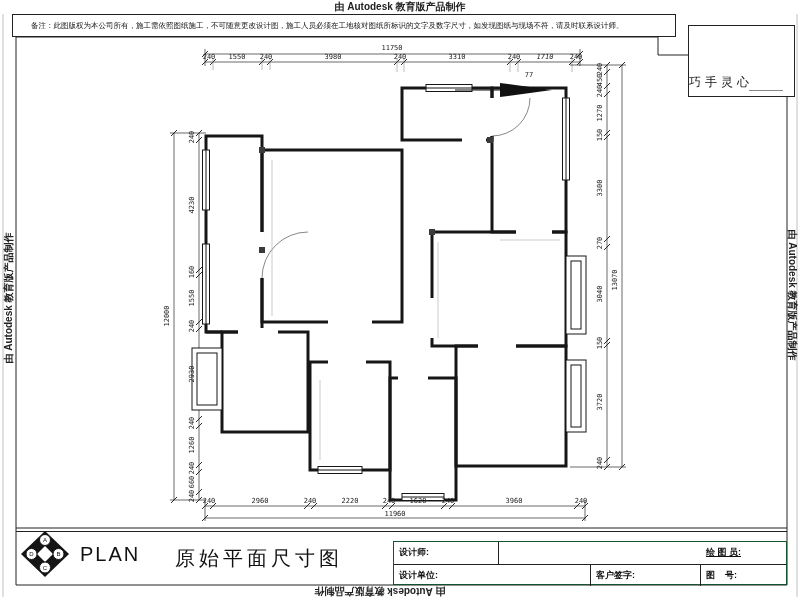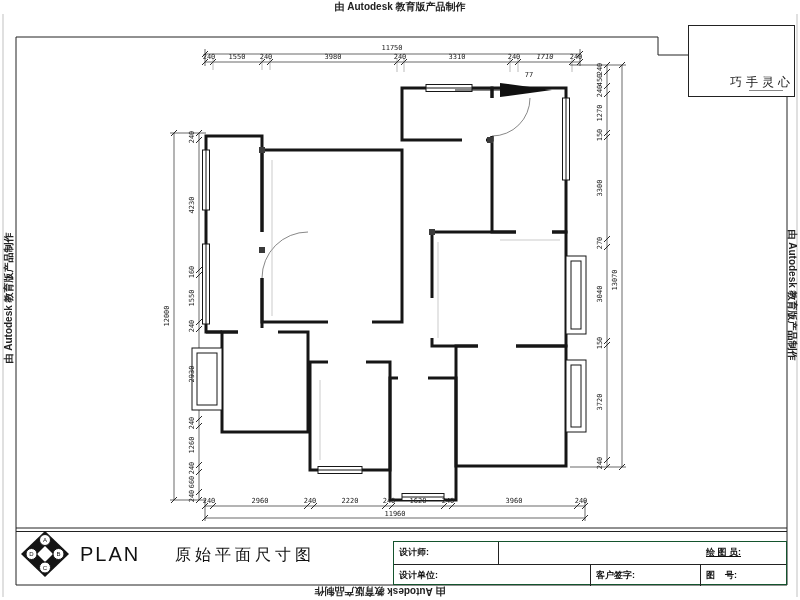--- a/index.html
+++ b/index.html
@@ -7,28 +7,28 @@
          font-family:"Liberation Sans",sans-serif;color:#1a1a1a;}
   .abs{position:absolute;}
   .stamp{position:absolute;font-size:10px;font-weight:bold;color:#222;white-space:nowrap;}
   .stamp.ctr{transform:translate(-50%,-50%);}
   .stamp.rotl{transform:translate(-50%,-50%) rotate(-90deg);}
   .stamp.rotr{transform:translate(-50%,-50%) rotate(90deg);}
   .stamp.rotb{transform:translate(-50%,-50%) rotate(180deg);}
   .notebox{position:absolute;left:12px;top:14px;width:644px;height:21px;border:1px solid #222;
            font-size:7.5px;line-height:21px;padding-left:18px;white-space:nowrap;overflow:hidden;color:#111;}
   .logobox{position:absolute;left:688px;top:25px;width:105px;height:70px;border:1px solid #222;background:#fff;}
-  .logoname{position:absolute;left:0;top:48px;width:105px;text-align:right;font-size:12px;
+  .logoname{position:absolute;left:0;top:48px;width:105px;text-align:left;font-size:12px;
             letter-spacing:4px;color:#151515;}
   .logosub{position:absolute;left:60px;top:64px;width:34px;height:1px;background:#888;}
   .dim,.dimv{position:absolute;font-family:"DejaVu Sans Mono",monospace;font-size:7px;color:#222;
              white-space:nowrap;transform:translate(-50%,-50%);}
   .dimv{transform:translate(-50%,-50%) rotate(-90deg);}
   .planlabel{position:absolute;left:80px;top:543px;font-size:20px;letter-spacing:2px;color:#111;}
-  .drawtitle{position:absolute;left:175px;top:545px;font-size:16px;letter-spacing:4px;color:#111;}
+  .drawtitle{position:absolute;left:175px;top:545px;font-size:20px;letter-spacing:4px;color:#111;}
   .tbl{position:absolute;left:393px;top:541px;width:394px;height:44px;border:1px solid #14532d;box-sizing:border-box;}
   .cell{position:absolute;box-sizing:border-box;border-right:1px solid #222;font-size:9px;
         font-weight:bold;padding:4px 0 0 5px;color:#111;white-space:pre;}
   .row2{border-top:1px solid #222;}
   .entrylabel{position:absolute;font-size:7px;font-family:"DejaVu Sans Mono",monospace;color:#222;
               transform:translate(-50%,-50%);}
 </style>
 </head>
 <body>
 
@@ -156,20 +156,23 @@
       <text x="45" y="569.5" font-size="6" text-anchor="middle" fill="#111">C</text>
       <text x="31.5" y="556" font-size="6" text-anchor="middle" fill="#111">D</text>
     </g>
   </svg>
 
   <span class="stamp ctr" style="left:400px;top:7px;">由 Autodesk 教育版产品制作</span>
   <span class="stamp rotl" style="left:9px;top:298px;">由 Autodesk 教育版产品制作</span>
   <span class="stamp rotr" style="left:792px;top:295px;">由 Autodesk 教育版产品制作</span>
   <span class="stamp rotb" style="left:380px;top:591px;">由 Autodesk 教育版产品制作</span>
 
+  <div class="notebox">
+    <span>备注：此图版权为本公司所有，施工需依照图纸施工，不可随意更改设计图，施工人员必须在工地核对图纸所标识的文字及数字尺寸，如发现图纸与现场不符，请及时联系设计师。</span>
+  </div>
 
   <div class="logobox">
     <div class="logoname">巧手灵心</div>
     <div class="logosub"></div>
   </div>
 
   <span class="dim" style="left:392px;top:48px;">11750</span>
   <span class="dim" style="left:209px;top:57px;">240</span>
   <span class="dim" style="left:237px;top:57px;">1550</span>
   <span class="dim" style="left:266px;top:57px;">240</span>

